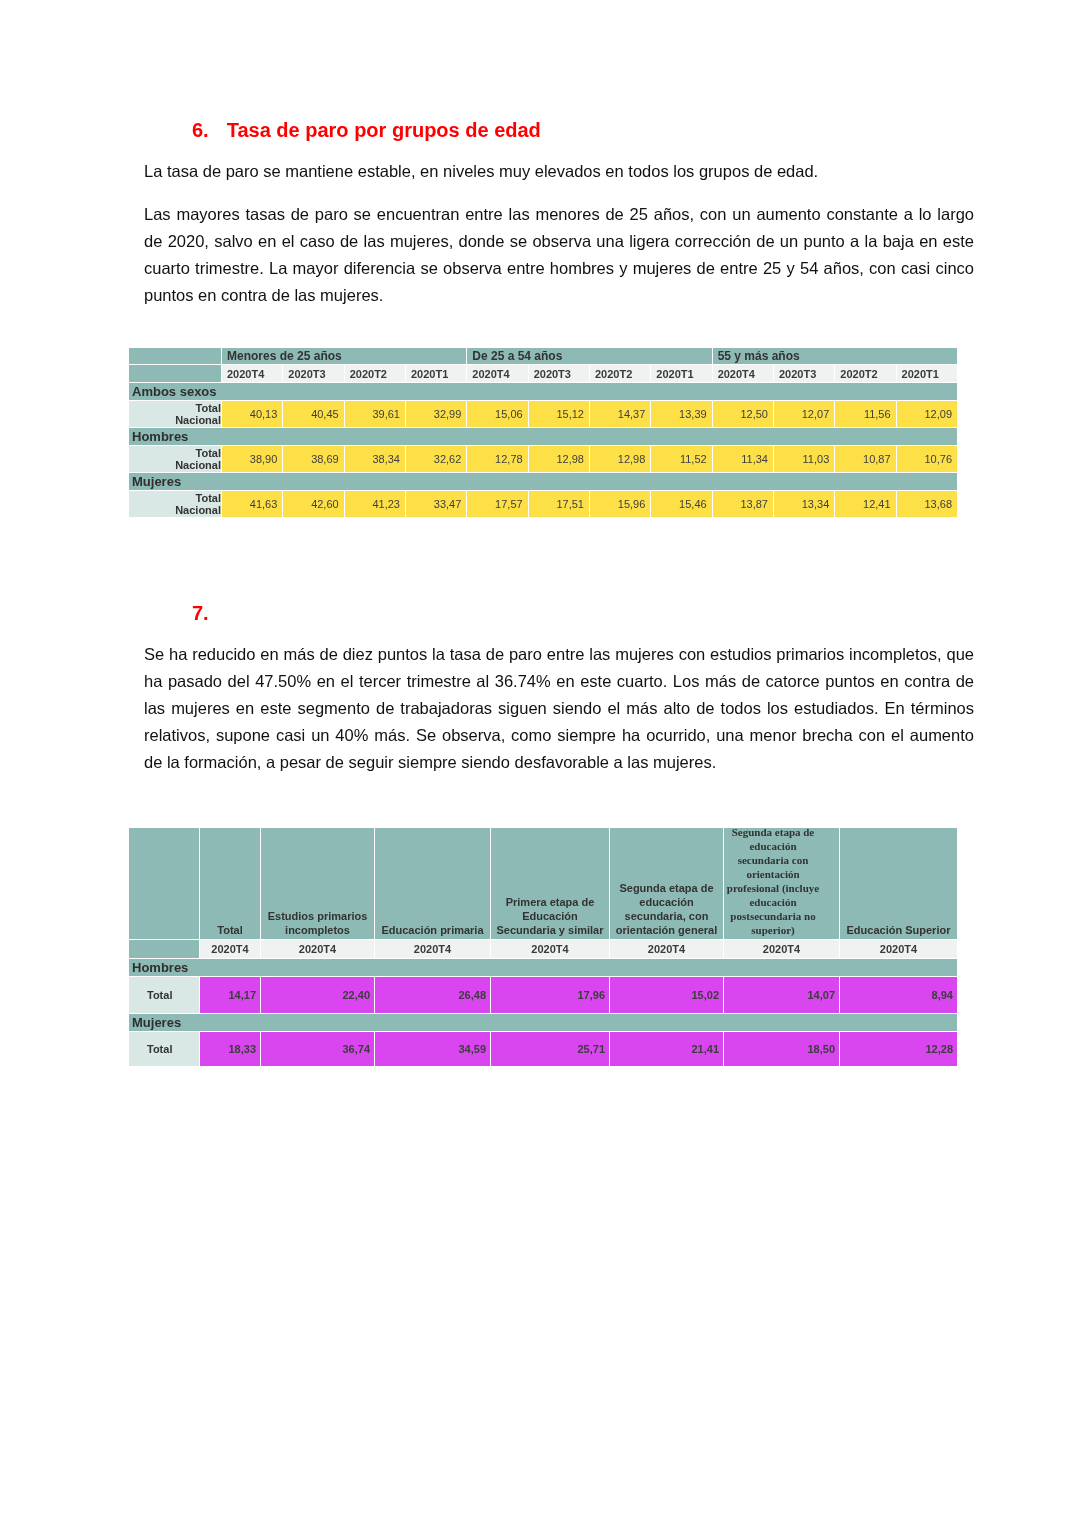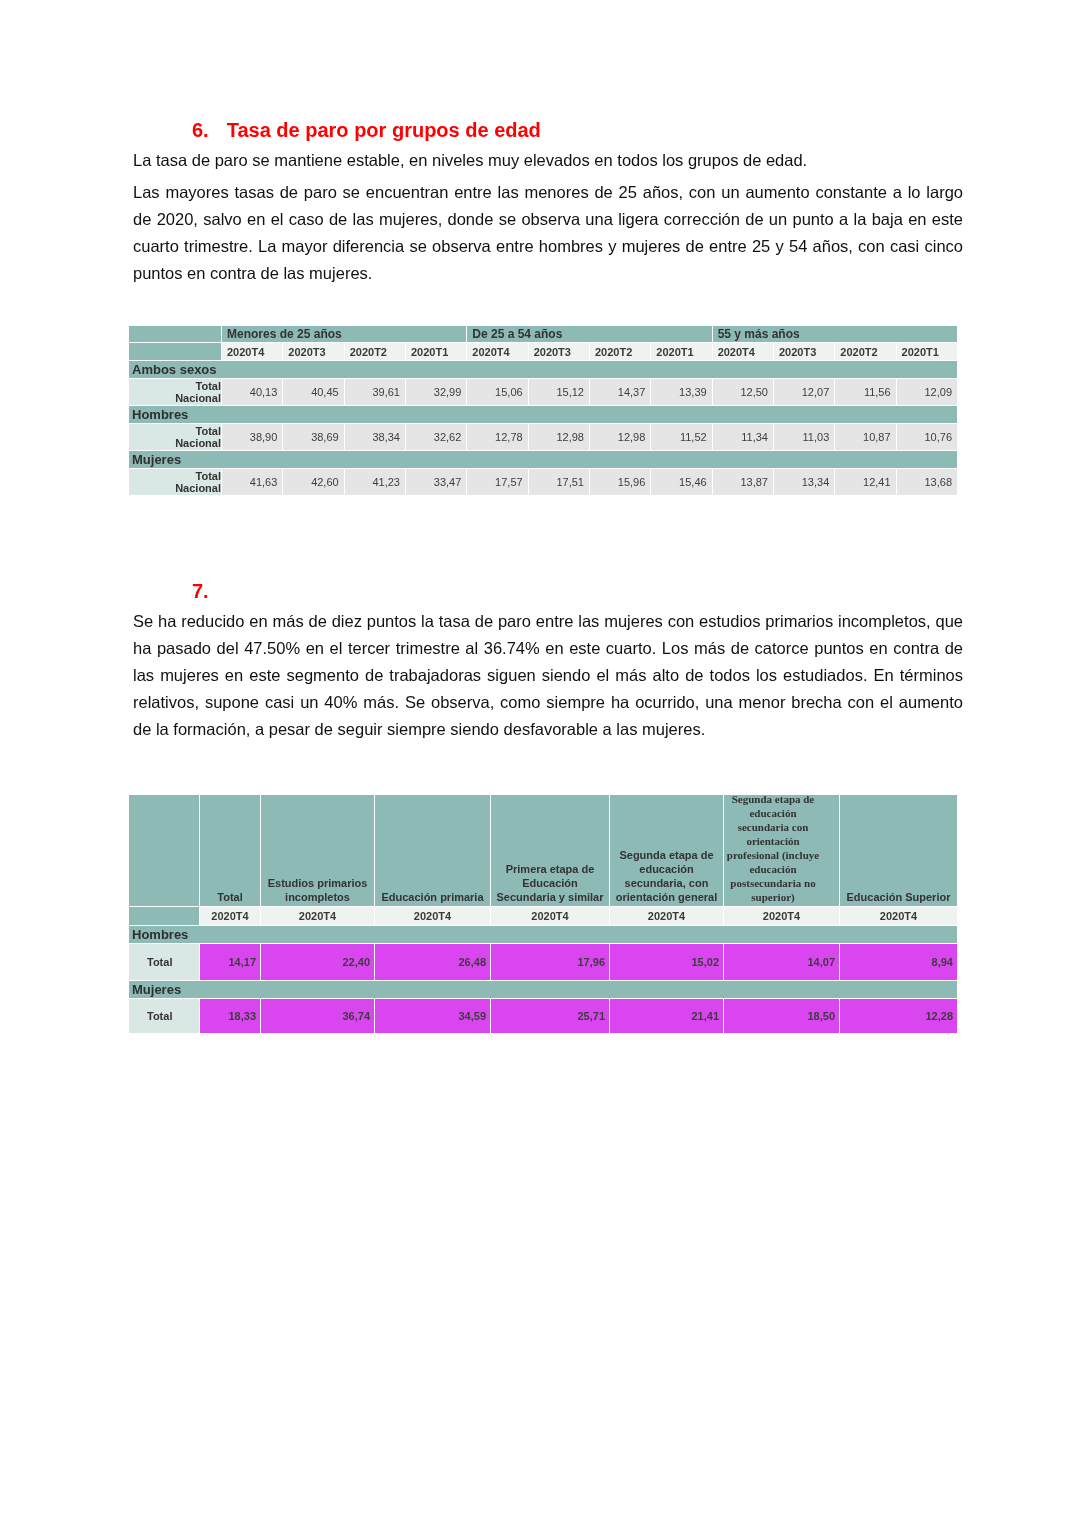--- a/index.html
+++ b/index.html
@@ -14,21 +14,21 @@
     overflow:hidden;
   }
   .heading {
     display:flex; gap:18px;
     margin:0; padding-left:64px;
     font-size:20px; line-height:24px; font-weight:bold;
     color:#ff0000;
   }
   .h7 { margin-top:83px; }
   p.body-par {
-    margin:5px; width:830px;
+    margin:16px; width:830px;
     font-size:16.5px; line-height:27px;
     text-align:justify; color:#111;
   }
   .p61 { margin-top:58px; }
   .p62 { margin-top:13px; }
   .p71 { margin-top:20px; }
   .p72 { margin-top:9px; }
 
   table.datatable {
     width:830px; table-layout:fixed;
@@ -38,21 +38,21 @@
   .t1 { margin-top:38px; }
   .t2wrap { margin-top:51px; overflow:hidden; width:830px; }
 
   td { overflow:hidden; }
   .teal  { background:#8dbab4; }
   .gh    { font-weight:bold; color:#333; text-align:left; padding-left:5px; font-size:12px; }
   .grow td { height:13px; }
   .qrow td { height:15px; background:#eef3f2; font-weight:bold; color:#3a3a3a; text-align:left; padding-left:5px; }
   .qrow td.teal { background:#8dbab4; }
   .brow td { height:13px; font-weight:bold; color:#2f2f2f; text-align:left; padding-left:3px; font-size:13px; }
-  .drow td { height:20px; background:#e5e5e5; text-align:right; padding-right:5px; }
+  .drow td { height:20px; background:#fde047; text-align:right; padding-right:5px; }
   .drow td.rlabel { background:#d9e8e5; font-weight:bold; color:#333; text-align:right; padding-left:18px; padding-right:0; }
 
   
   .t2 .hrow td { height:108px; vertical-align:bottom; text-align:center;
                  font-weight:bold; color:#333; line-height:14px; padding-bottom:2px; }
   .clipcell { position:relative; }
   .clipinner { position:absolute; bottom:0; left:0; right:17px; text-align:center; padding-bottom:2px;font-family:Liberation Serif, serif; }
   .q2row td { height:16px; background:#eef3f2; font-weight:bold; color:#3a3a3a; text-align:center; }
   .q2row td.teal { background:#8dbab4; }
   .t2 .brow td { height:14px; }

